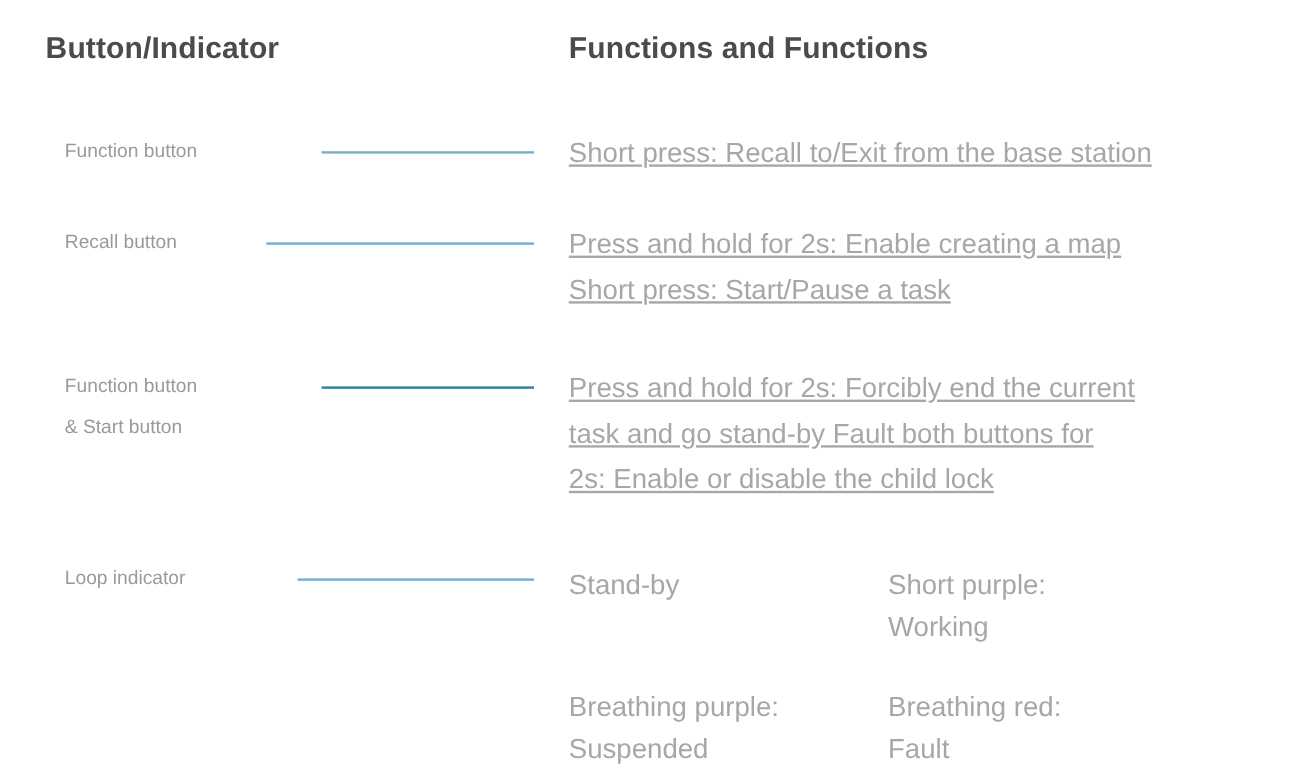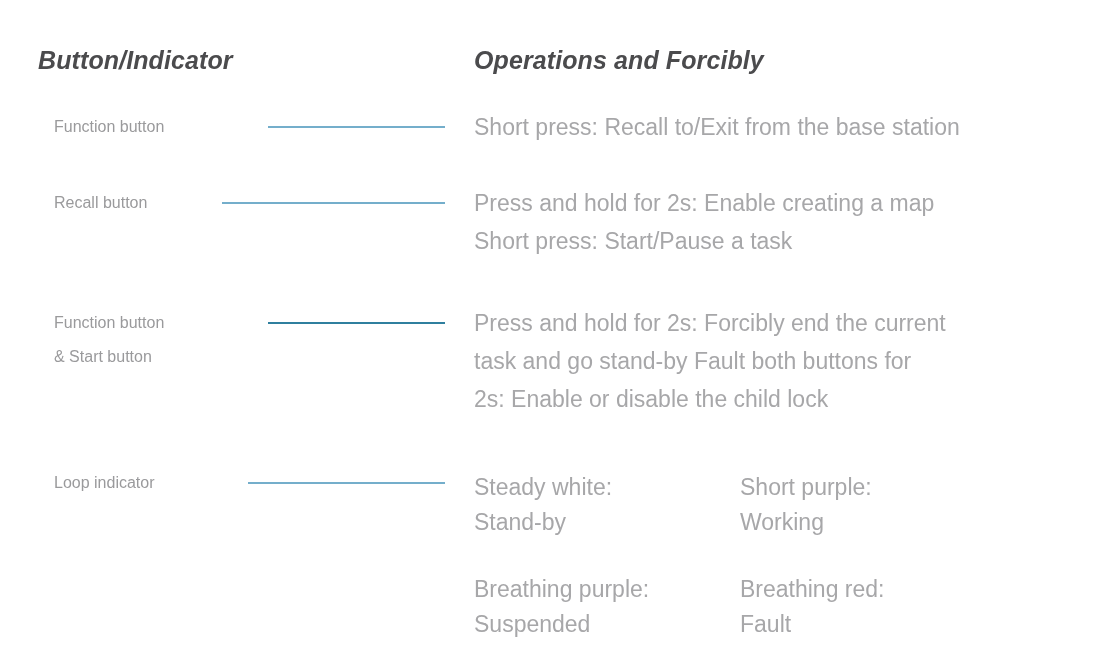--- a/index.html
+++ b/index.html
@@ -18,24 +18,23 @@
   .page {
     position: relative;
     width: 1096px;
     height: 651px;
   }
 
   
   .header-row {
     position: absolute;
     left: 0;
-    top: 46px;
+    top: 26px;
     width: 908px;
     height: 40px;
-    font-style: italic;
   }
   .col-head {
     position: absolute;
     font-size: 25px;
     font-weight: 600;
     color: #4b4b4d;
     letter-spacing: 0.1px;
     white-space: nowrap;
   }
   .col-head.left  { left: 38px; }
@@ -69,21 +68,21 @@
 
   .desc-cell {
     position: absolute;
     left: 474px;
     top: 0;
     font-size: 23px;
     line-height: 38px;
     color: #a7a7a9;
     white-space: nowrap;
   }
-  .desc-cell .d-line { display: block; }
+  .desc-cell .d-line { display: block; text-decoration: underline; }
 
   
   .ind-grid {
     position: absolute;
     left: 474px;
     top: 0;
   }
   .ind-pair {
     position: relative;
     height: 84px;
@@ -101,21 +100,21 @@
   .ind-cell .state { display: block; }
   .ind-cell .meaning { display: block; }
 </style>
 </head>
 <body>
 
 <div class="page">
 
   <div class="header-row">
     <div class="col-head left">Button/Indicator</div>
-    <div class="col-head right">Operations and Forcibly</div>
+    <div class="col-head right">Functions and Functions</div>
   </div>
 
   <div class="row" style="top:110px;">
     <div class="label-cell">
       <span class="lbl-line">Function button</span>
     </div>
     <div class="connector" style="left:268px; width:177px;"></div>
     <div class="desc-cell" style="top:-2px;">
       <span class="d-line">Short press: Recall to/Exit from the base station</span>
     </div>
@@ -147,21 +146,20 @@
 
   <div class="row" style="top:466px;">
     <div class="label-cell">
       <span class="lbl-line">Loop indicator</span>
     </div>
     <div class="connector" style="left:248px; width:197px;"></div>
 
     <div class="ind-grid" style="top:4px;">
       <div class="ind-pair">
         <div class="ind-cell c0">
-          <span class="state">Steady white:</span>
           <span class="meaning">Stand-by</span>
         </div>
         <div class="ind-cell c1">
           <span class="state">Short purple:</span>
           <span class="meaning">Working</span>
         </div>
       </div>
       <div class="ind-pair" style="margin-top:18px;">
         <div class="ind-cell c0">
           <span class="state">Breathing purple:</span>

